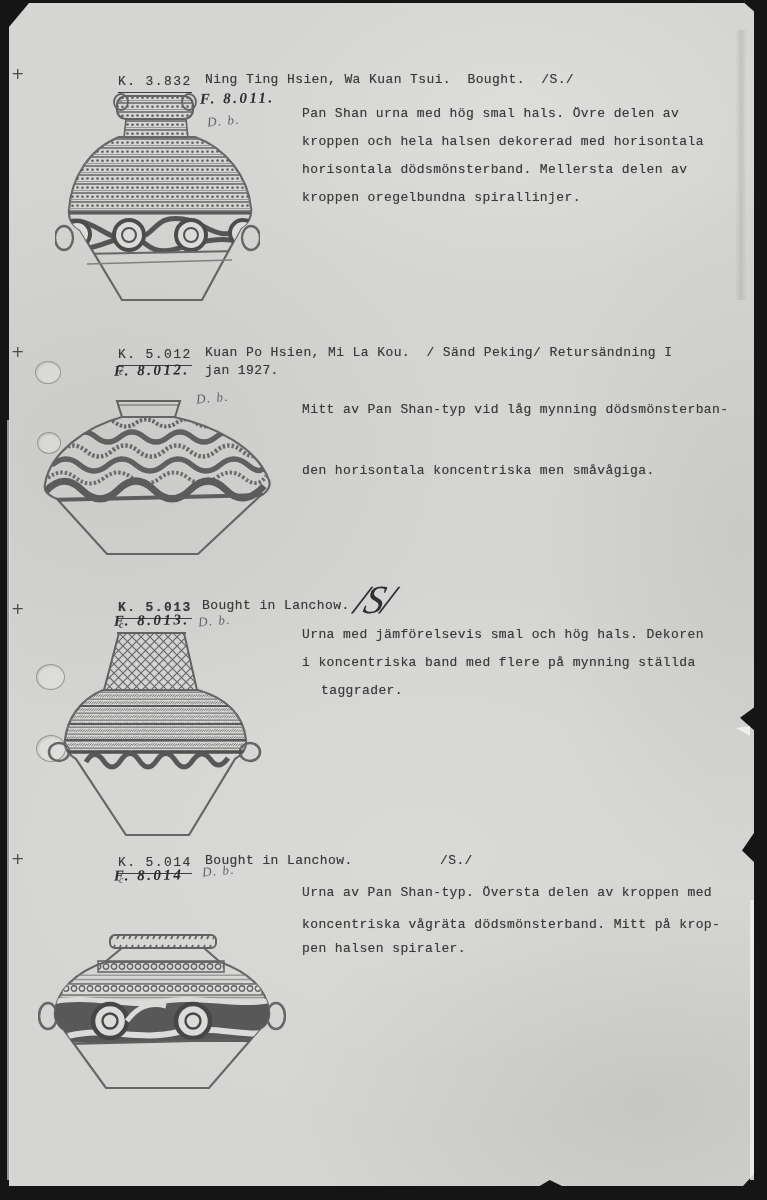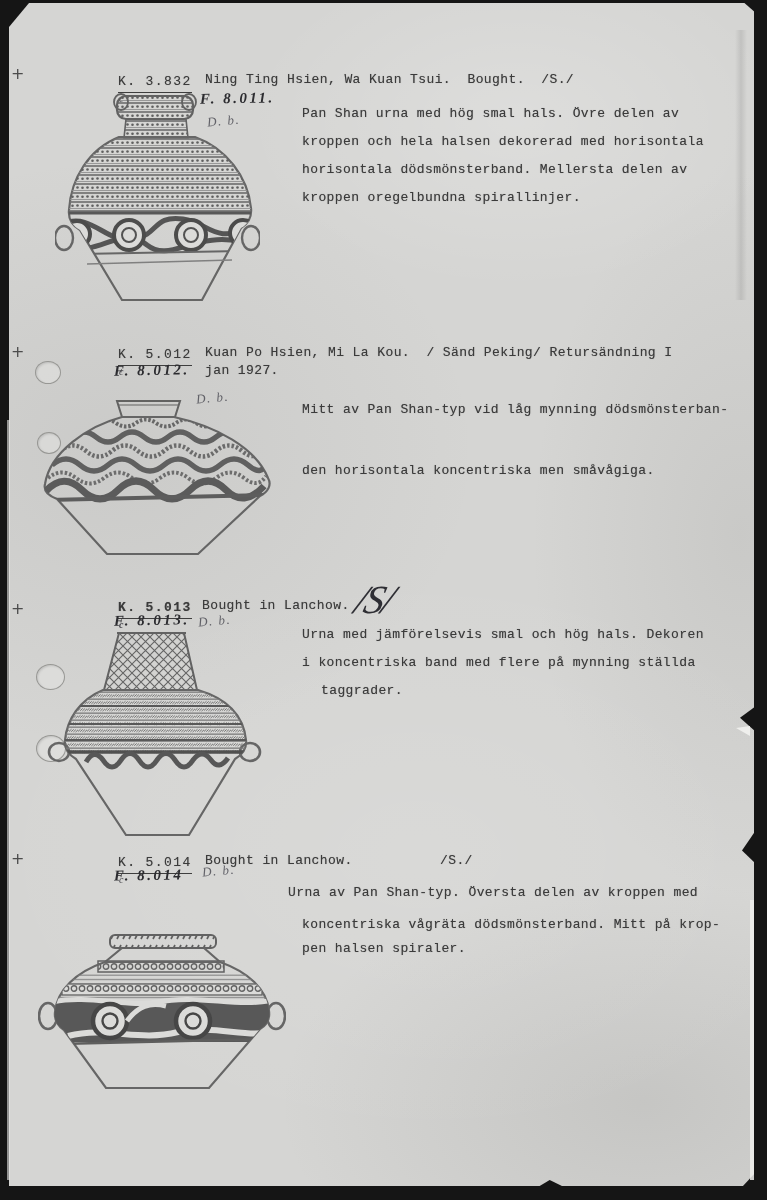--- a/index.html
+++ b/index.html
@@ -170,21 +170,21 @@
   </svg>
 
   <div class="abs" style="left:0;top:0;">
     <span class="abs" style="left:118px;top:852px;">
       <span class="typed k">K. 5.014</span><span class="ksup">c</span>
     </span>
     <span class="abs typed" style="left:205px;top:852px;">Bought in Lanchow.</span>
     <span class="abs typed" style="left:440px;top:852px;">/S./</span>
     <span class="abs hand-f" style="left:114px;top:867px;">F. 8.014</span>
     <span class="abs hand-d" style="left:202px;top:863px;">D. b.</span>
-    <div class="abs typed" style="left:288px;top:884px;text-align:center;">Urna av Pan Shan-typ. Översta delen av kroppen med</div>
+    <div class="abs typed" style="left:302px;top:884px;text-align:center;">Urna av Pan Shan-typ. Översta delen av kroppen med</div>
     <div class="abs typed" style="left:302px;top:916px;">koncentriska vågräta dödsmönsterband. Mitt på krop-</div>
     <div class="abs typed" style="left:302px;top:940px;">pen halsen spiraler.</div>
   </div>
 
   <svg class="vessel" style="left:38px;top:928px;" width="248" height="170" viewBox="0 0 248 170">
     <defs>
       <pattern id="v4rope" width="6" height="14" patternUnits="userSpaceOnUse">
         <path d="M1,11 L5,3" stroke="#575757" stroke-width="1.7" fill="none"></path>
       </pattern>
       <pattern id="v4bead" width="8" height="11" patternUnits="userSpaceOnUse">

